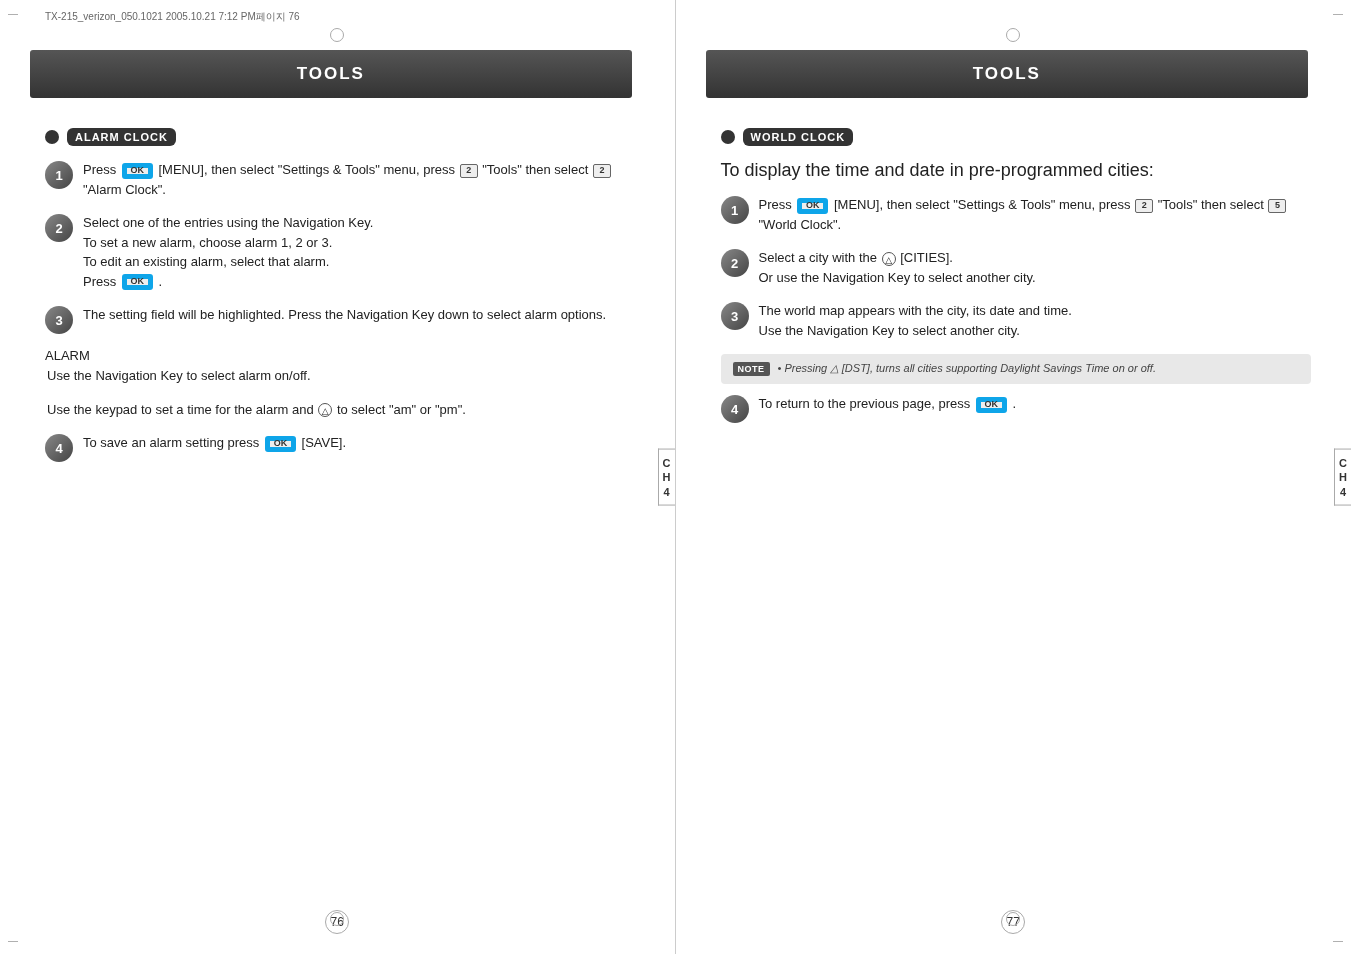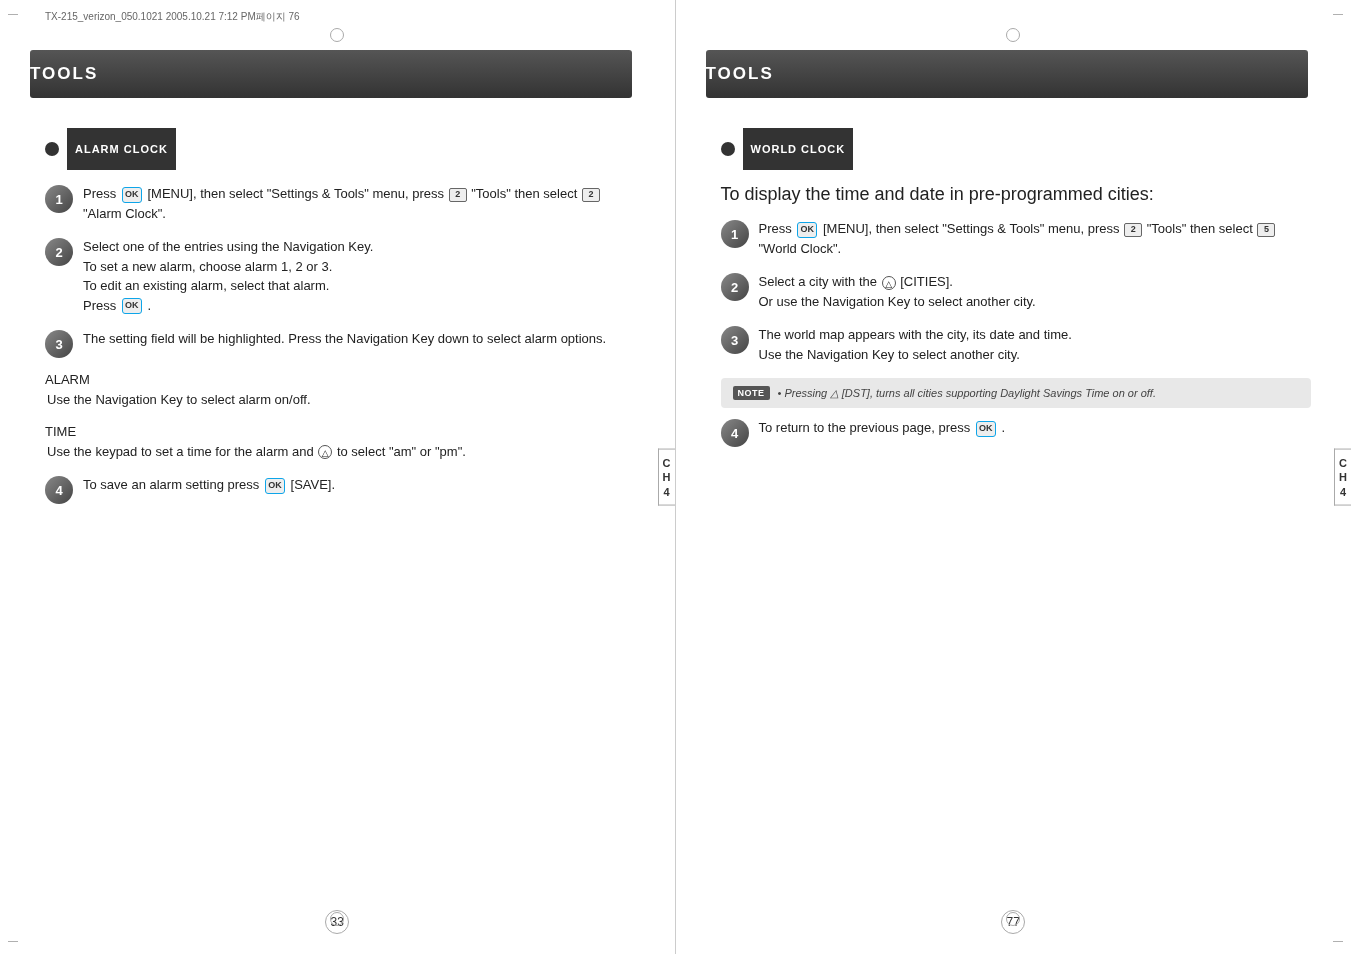--- a/index.html
+++ b/index.html
@@ -36,21 +36,21 @@
       height: 100%;
       padding: 0;
       position: relative;
       background: #fff;
     }
 
     
     .tools-header {
       background: linear-gradient(to bottom, #555, #333);
       color: #fff;
-      text-align: left;
+      text-align: center;
       font-weight: bold;
       font-size: 17px;
       letter-spacing: 2px;
       padding: 14px 0;
       margin: 50px 43px 0 30px;
       border-radius: 3px;
     }
 
     .content-area {
       padding: 20px 40px 20px 45px;
@@ -72,22 +72,22 @@
       margin-right: 8px;
       flex-shrink: 0;
     }
 
     .section-badge {
       background: #333;
       color: #fff;
       font-weight: bold;
       font-size: 11px;
       letter-spacing: 1px;
-      padding: 15px 8px;
-      border-radius: 0;
+      padding: 3px 8px;
+      border-radius: 6px;
     }
 
     
     .step {
       display: flex;
       align-items: flex-start;
       margin-bottom: 14px;
     }
 
     .step-num-wrap {
@@ -134,23 +134,23 @@
       font-size: 13px;
       line-height: 1.5;
       padding-left: 2px;
     }
 
     
     .btn-icon {
       display: inline-flex;
       align-items: center;
       justify-content: center;
-      width: 20px;
+      width: 31px;
       height: 16px;
-      border: 1px solid #0ea5e9;
+      border: 5px solid #0ea5e9;
       border-radius: 3px;
       font-size: 9px;
       font-weight: bold;
       color: #333;
       background: #eee;
       vertical-align: middle;
       margin: 0 2px;
     }
 
     .num-badge {
@@ -221,21 +221,21 @@
       border-radius: 50%;
       transform: translate(-50%, -50%);
     }
 
     
     .note-box {
       background: #e8e8e8;
       border-radius: 4px;
       padding: 8px 12px;
       display: flex;
-      align-items: center;
+      align-items: flex-start;
       margin: 10px 0;
       font-size: 11px;
       font-style: italic;
       color: #444;
     }
 
     .note-label {
       background: #555;
       color: #fff;
       font-weight: bold;
@@ -328,21 +328,20 @@
         </div>
       </div>
 
       
       <div class="sub-section">
         <div class="sub-title">ALARM</div>
         <div class="sub-text">Use the Navigation Key to select alarm on/off.</div>
       </div>
 
       <div class="sub-section">
-        <div class="sub-title">TIME</div>
         <div class="sub-text">
           Use the keypad to set a time for the alarm and <span class="arrow-icon">△</span> to select "am" or "pm".
         </div>
       </div>
 
 
       <div class="sub-section">
       </div>
 
       
@@ -356,21 +355,21 @@
       </div>
 
     </div>
 
     <div class="side-tab">
       <span>C</span><br>
       <span>H</span><br>
       <span>4</span>
     </div>
 
-    <div class="page-num">33</div>
+    <div class="page-num">76</div>
 
     <div style="position:absolute; bottom:28px; left:50%; transform:translateX(-50%);">
       <div style="position:relative; width:14px; height:14px; border:1px solid #aaa; border-radius:50%;"></div>
     </div>
   </div>
 
   <div class="right-page">
 
     <div class="corner-mark corner-tr">—</div>
     <div class="corner-mark corner-br">—</div>

